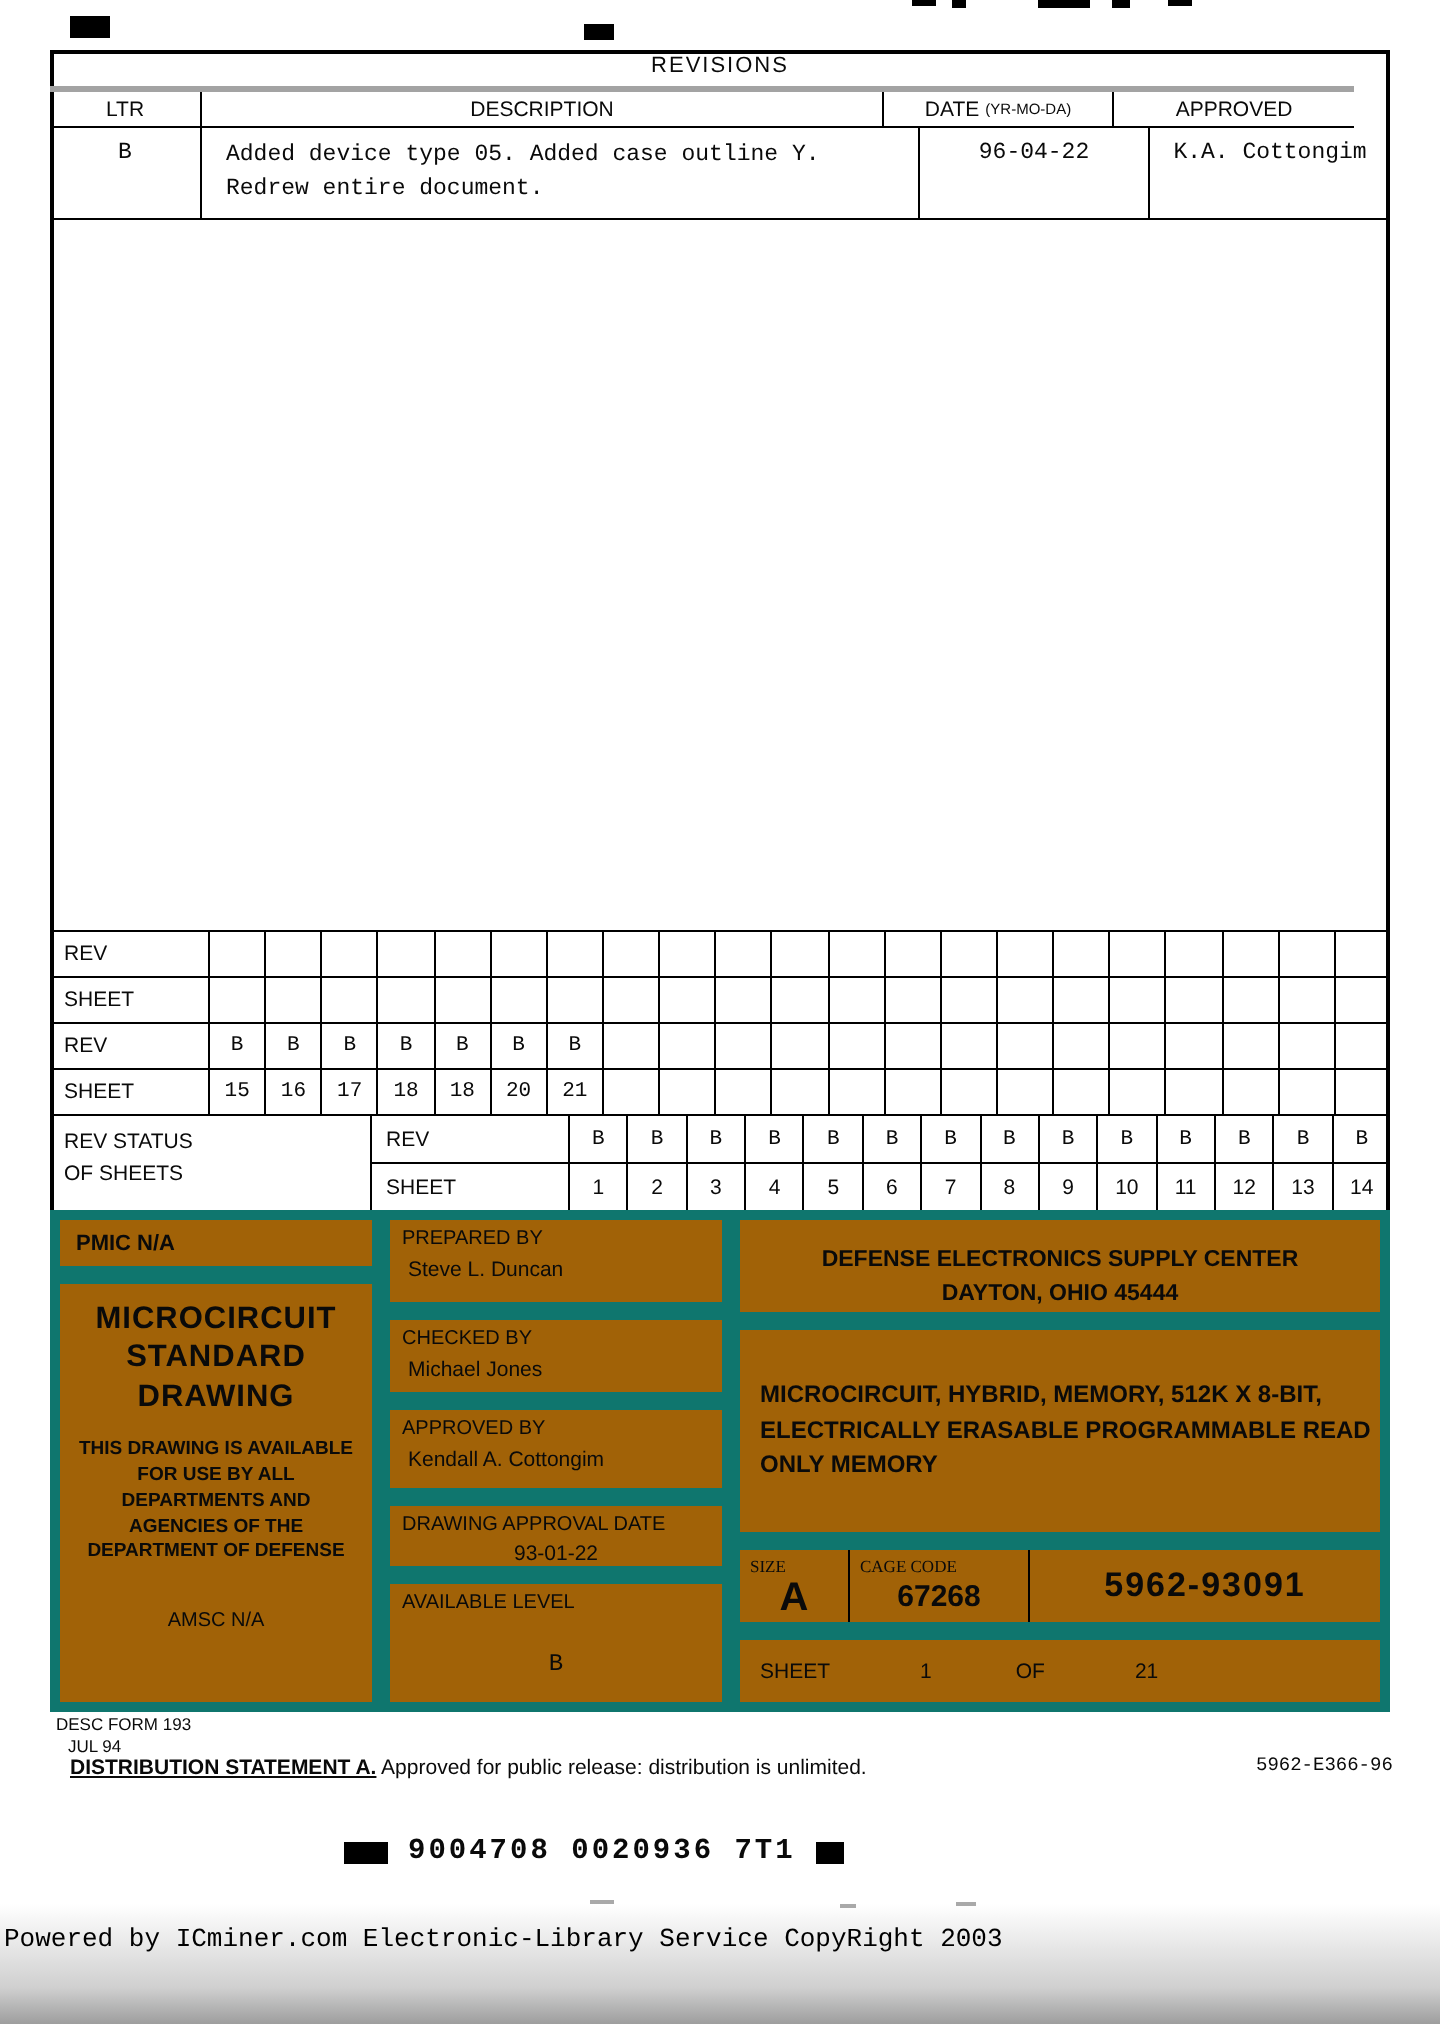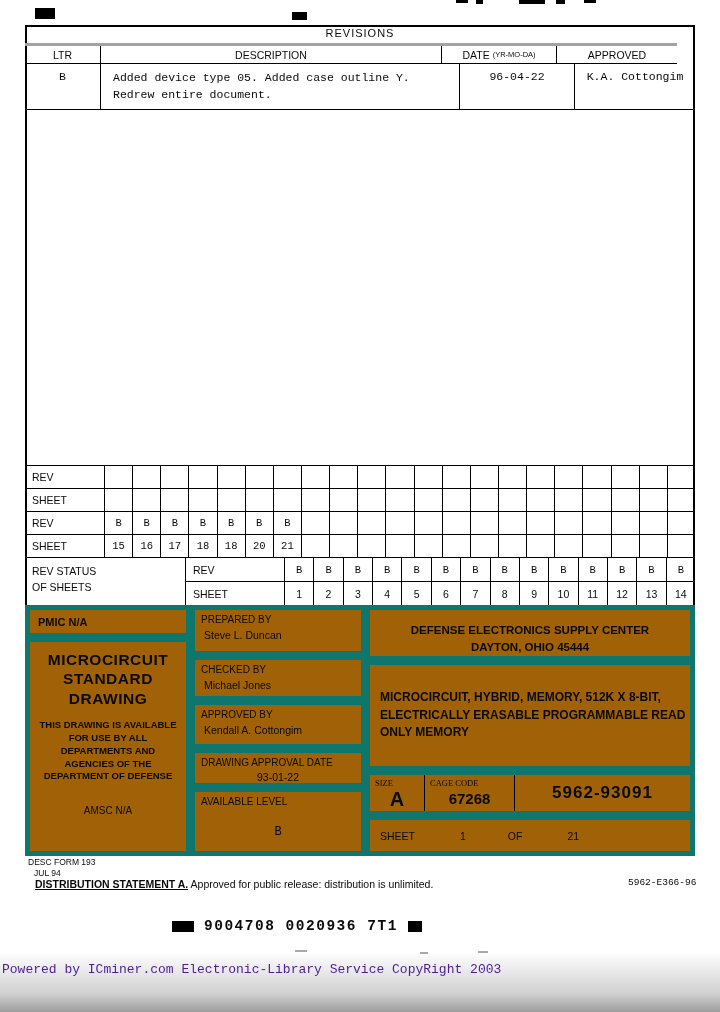--- a/index.html
+++ b/index.html
@@ -100,21 +100,21 @@
   .descform .indent { padding-left:6px; }
   .distribution { position:absolute; left:35px; top:878px; font-size:10.5px; }
   .distribution .u { font-weight:bold; text-decoration:underline; }
   .docref { position:absolute; left:628px; top:877px; font-size:9.5px; }
   .barcode { position:absolute; left:172px; top:918px; display:flex; align-items:center; gap:10px; }
   .bblock { background:#000; height:11px; display:inline-block; }
   .b1 {width:22px;} .b2 {width:14px;}
   .btext { font-size:14.5px; font-weight:bold; letter-spacing:1.5px; }
   .bottom-strip { position:absolute; left:0; top:952px; width:720px; height:60px;
     background:linear-gradient(to bottom, rgba(255,255,255,0), rgba(160,160,160,0.5) 70%, rgba(125,125,125,0.75)); }
-  .watermark { position:absolute; left:2px; top:962px; font-size:13px; color:#4c1d95; }
+  .watermark { position:absolute; left:2px; top:962px; font-size:13px; color:#000000; }
 </style>
 </head>
 <body>
 
 <div class="page">
 
   <div class="scan-mark m1"></div>
   <div class="scan-mark m2"></div>
   <div class="scan-frag f1"></div>
   <div class="scan-frag f2"></div>

